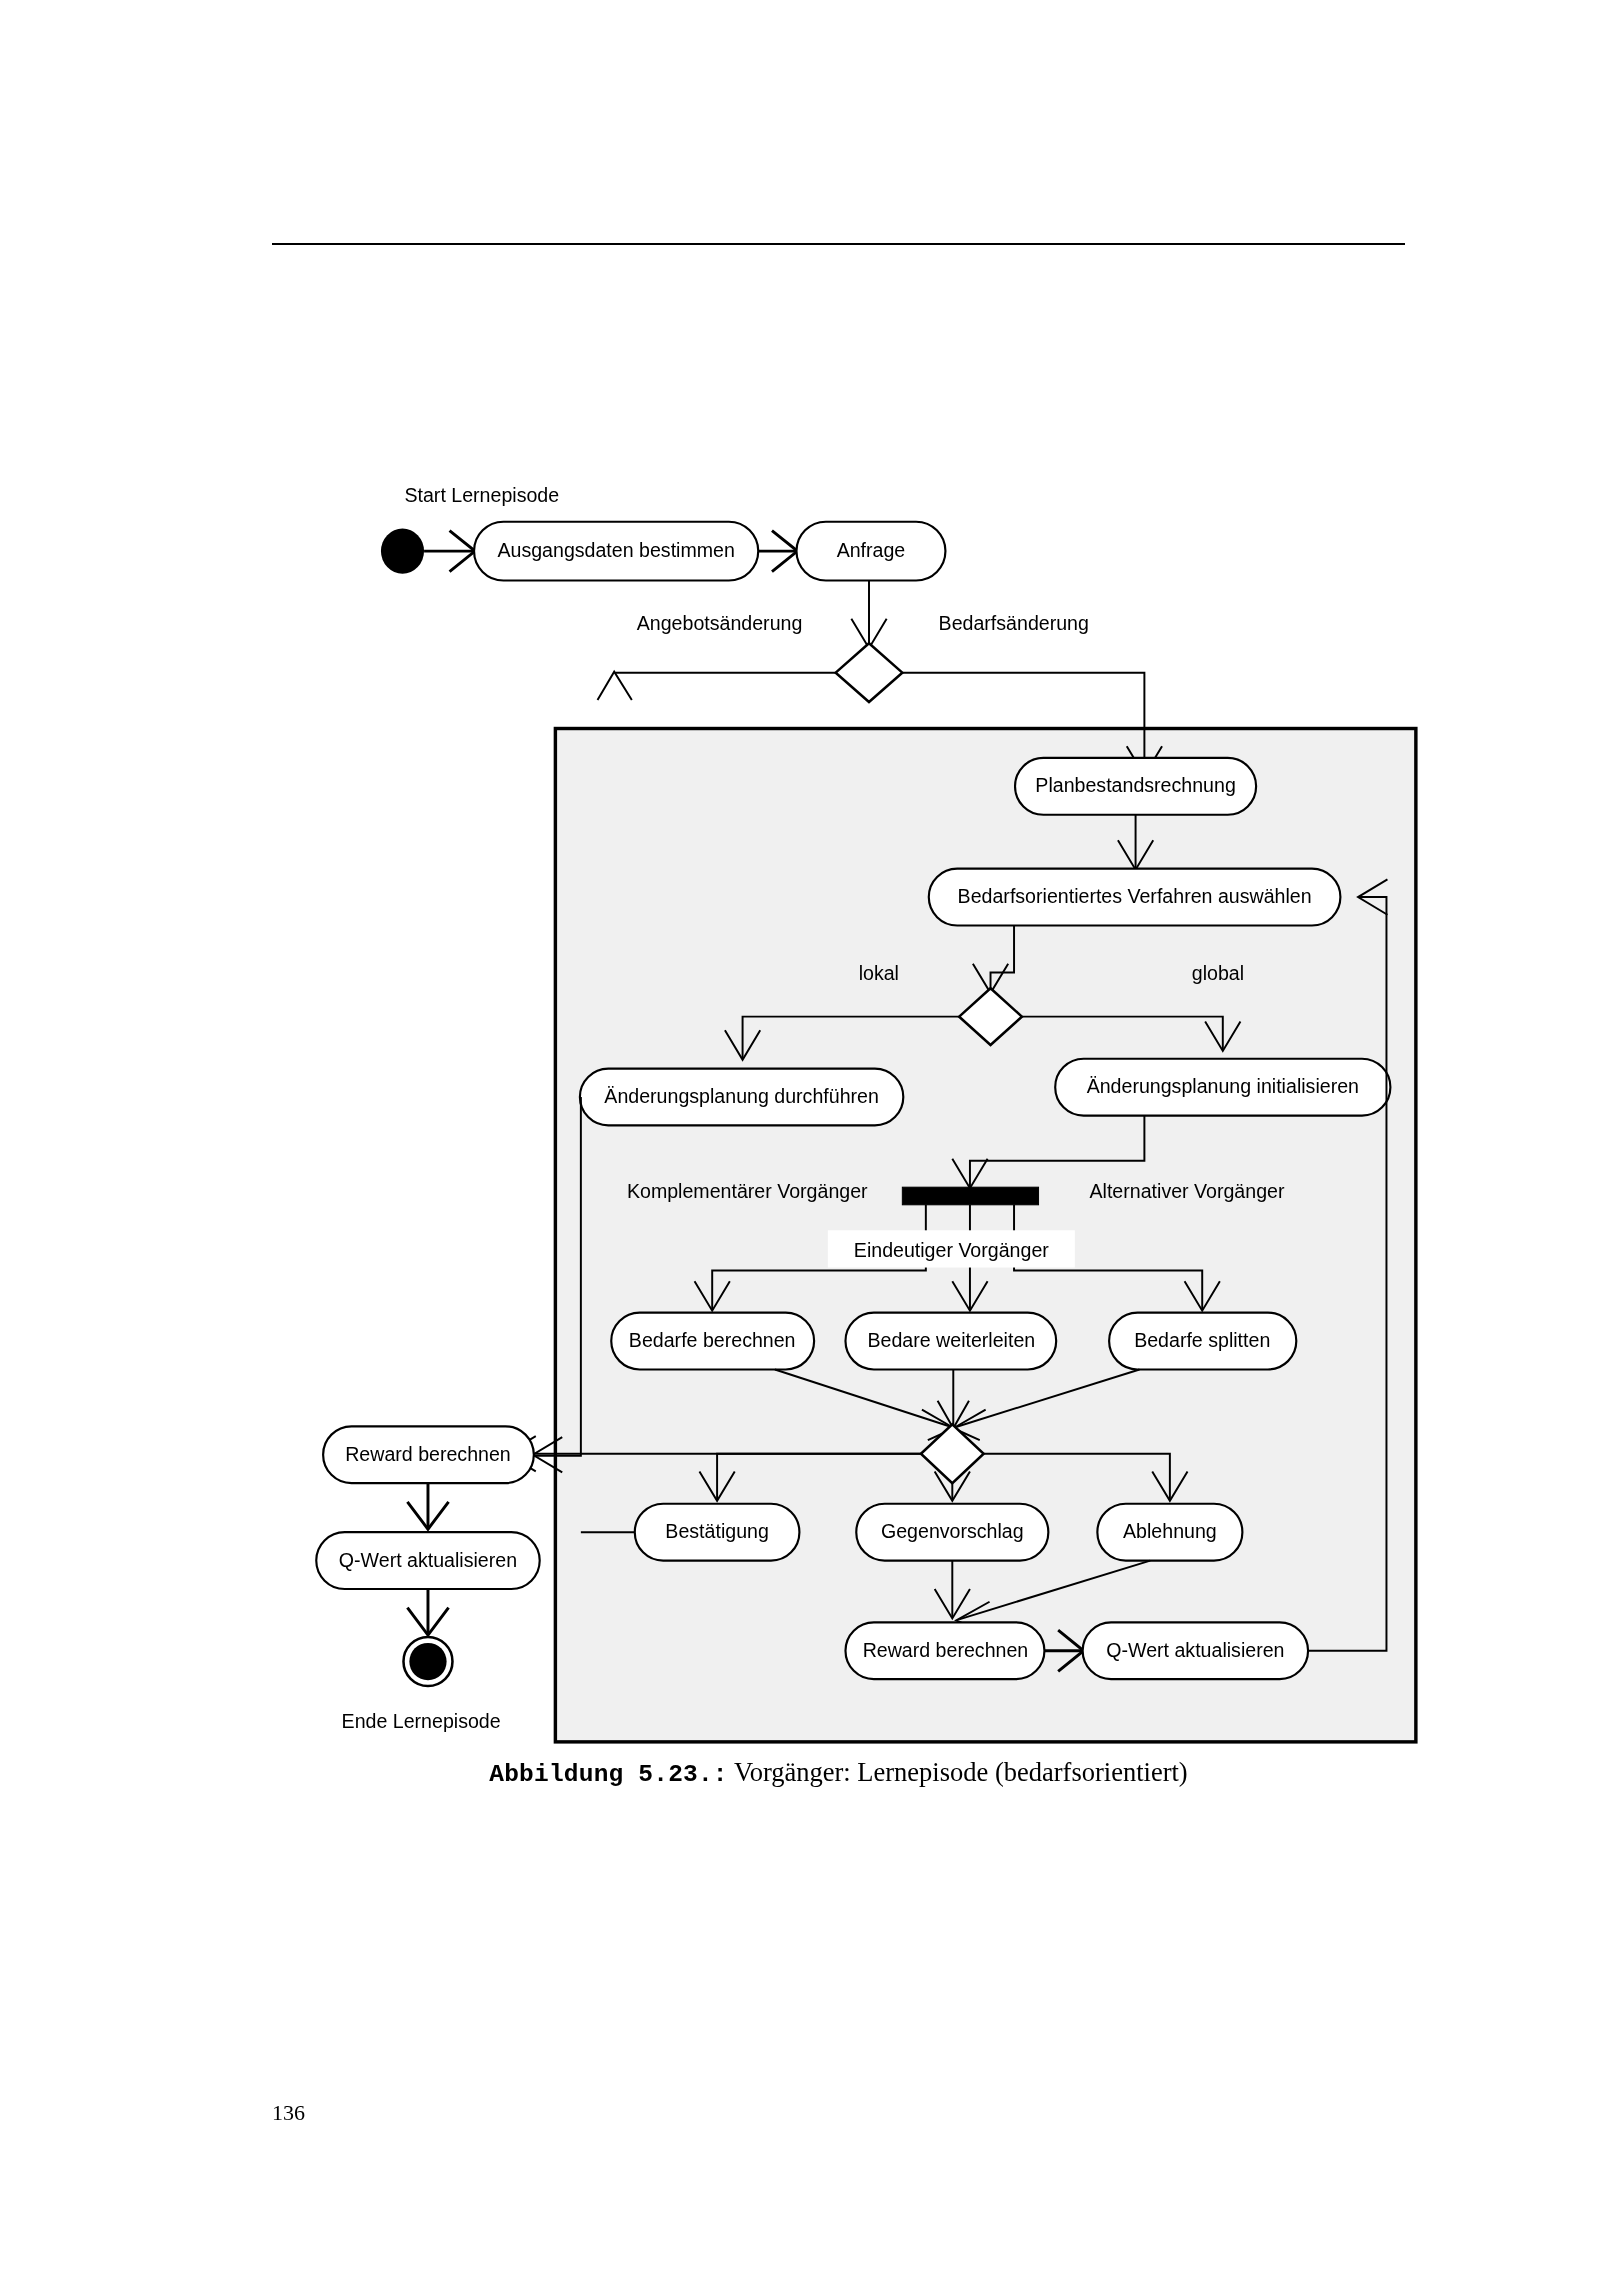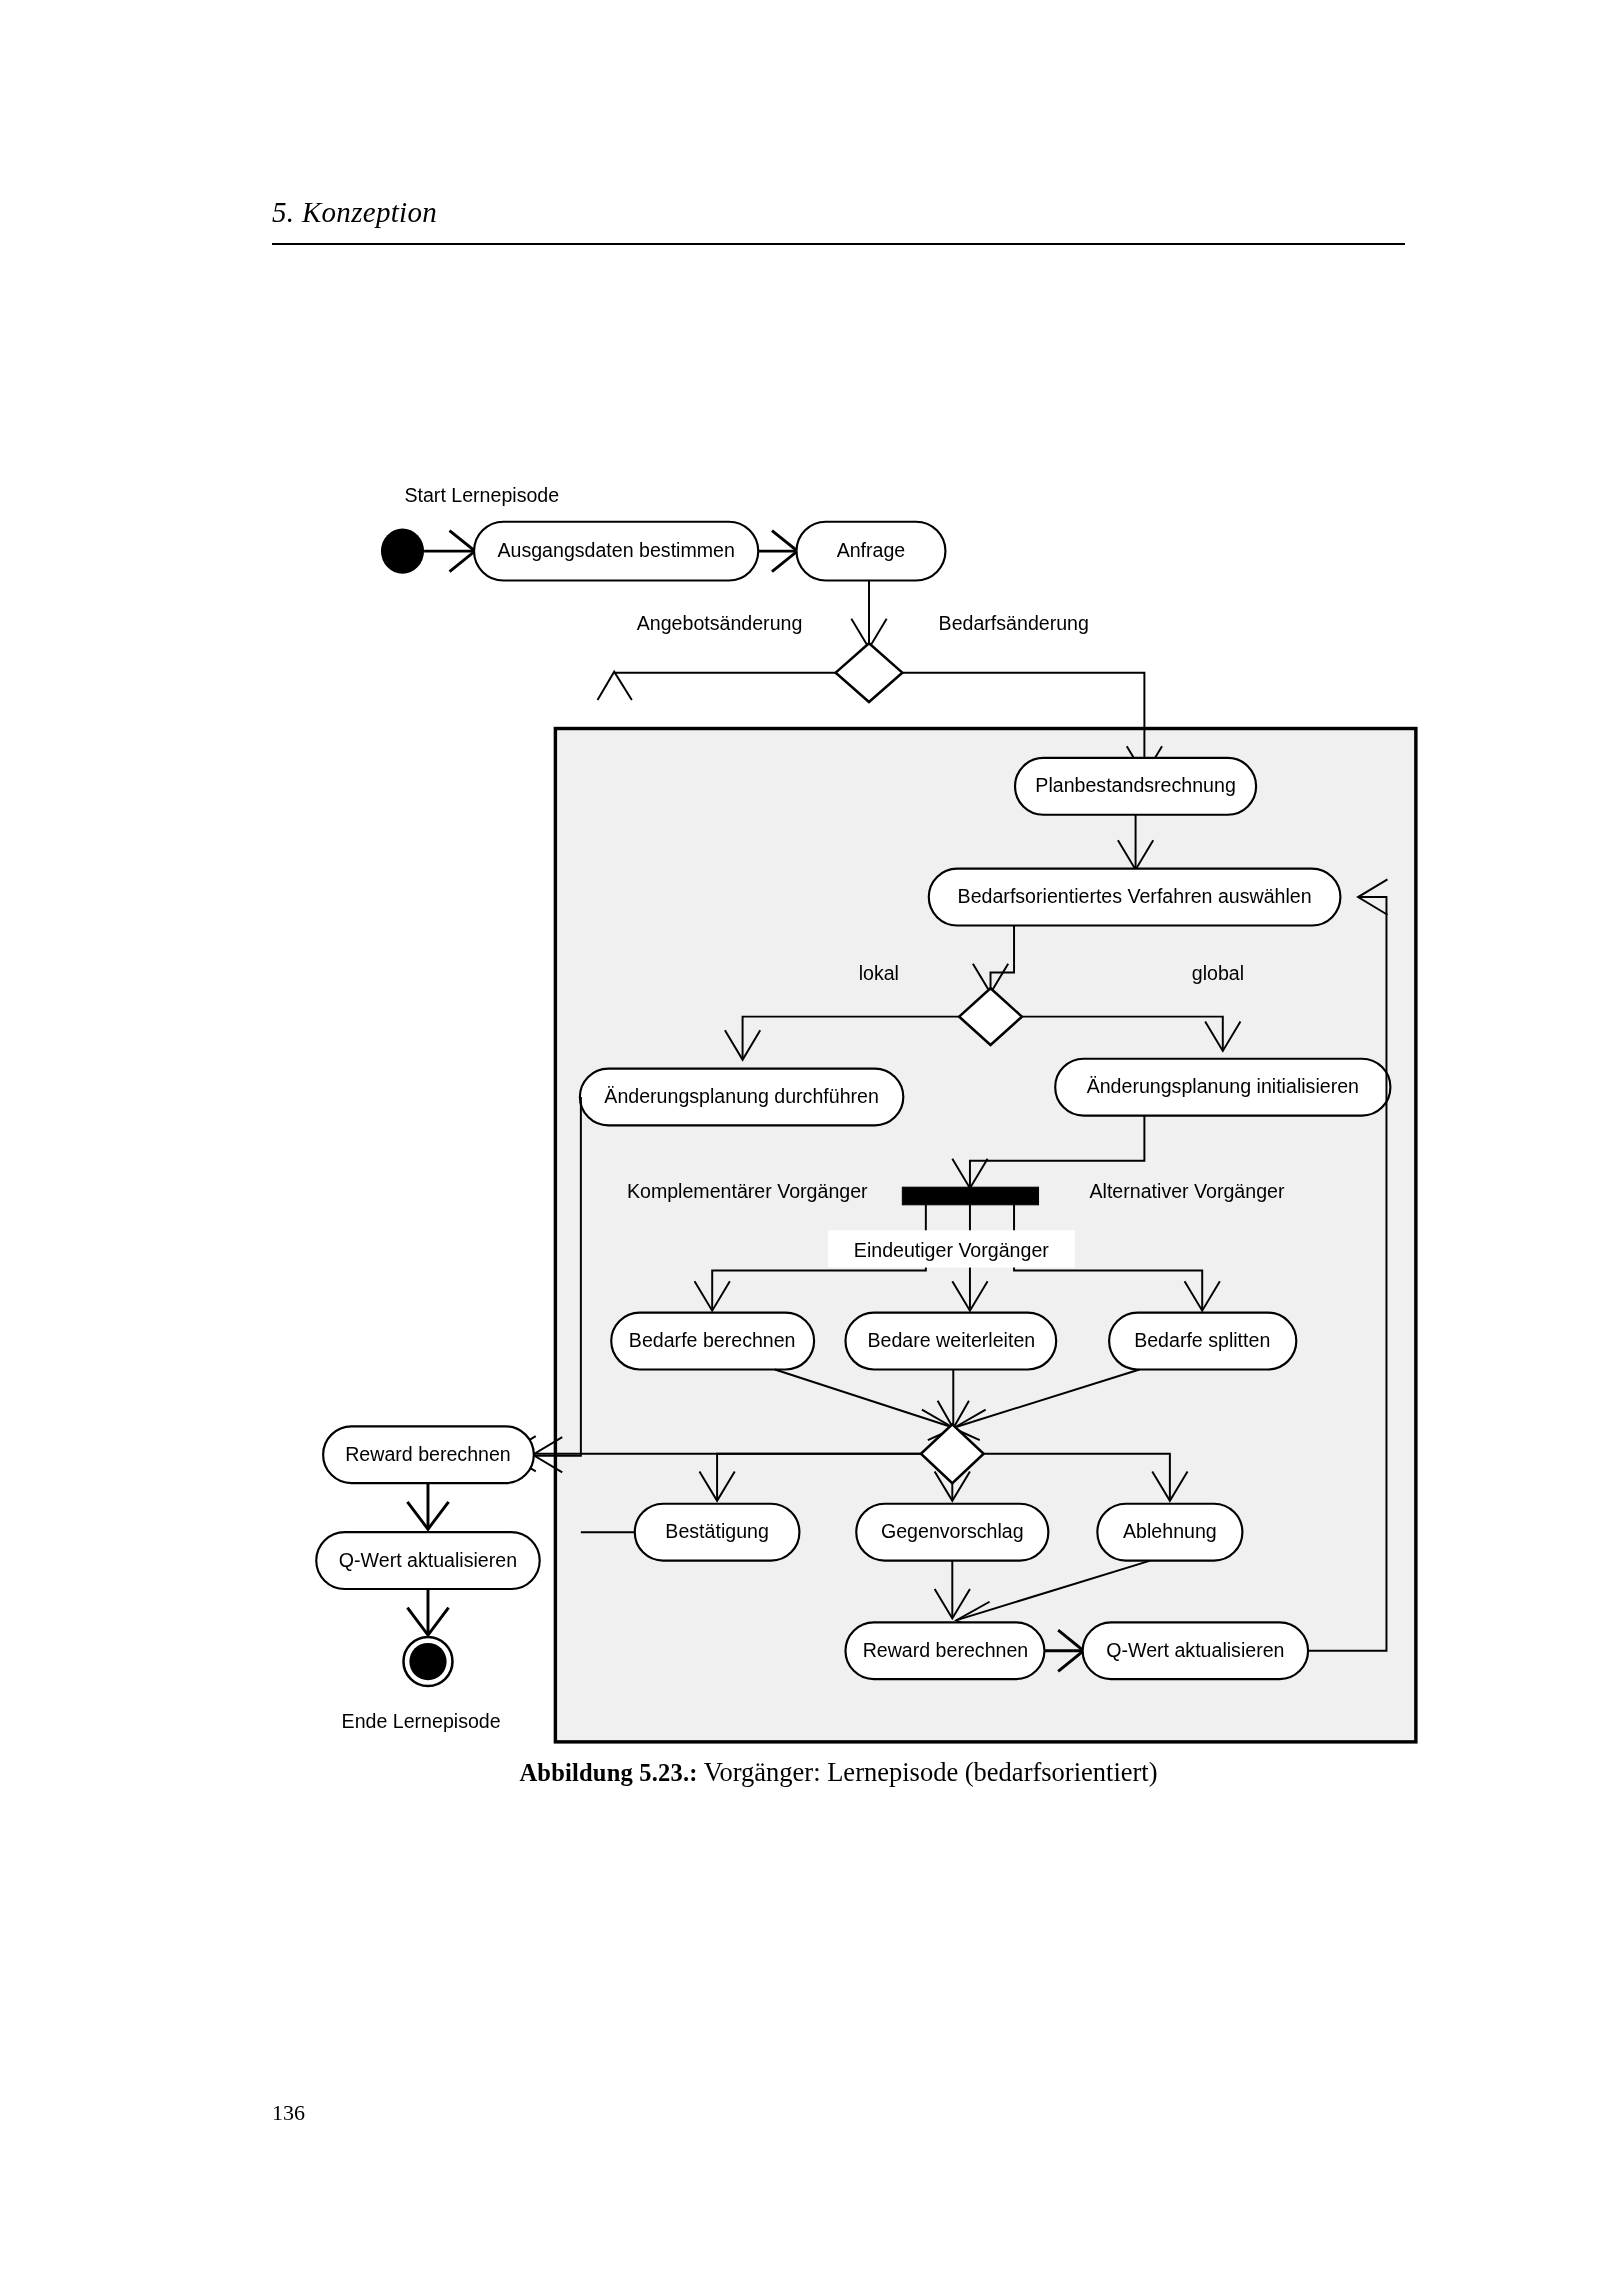--- a/index.html
+++ b/index.html
@@ -22,21 +22,21 @@
     position:absolute;left:272px;top:243px;width:1133px;height:2px;
     background:#000;
   }
 
   
   #figure-caption{
     position:absolute;left:272px;top:1757px;width:1133px;
     text-align:center;font-size:26.5px;white-space:nowrap;
   }
   #figure-caption .cap-label{
-    font-family:Liberation Serif, serif;
+    font-family:Liberation Mono, monospace;
     font-weight:bold;font-size:24.5px;letter-spacing:0.2px;
   }
   #figure-caption .cap-text{font-family:"Liberation Serif", serif;font-size:26.5px;}
 
   
   #page-number{
     position:absolute;left:272px;top:2100px;font-size:22px;
     font-family:Liberation Serif, serif;
   }
 
@@ -81,21 +81,20 @@
   .endpoint-label{
     font-family:"Liberation Sans", sans-serif;
     font-size:20px;fill:#000;text-anchor:middle;
   }
 </style>
 </head>
 <body>
 
 <div class="page">
 
-  <div id="chapter-head">5.  Konzeption</div>
   <div id="head-rule"></div>
 
   <div id="diagram">
     <svg width="1621" height="2293" viewBox="0 0 1654 2339" xmlns="http://www.w3.org/2000/svg">
 
       <rect class="region-rect" x="532" y="743" width="878" height="1034"></rect>
 
       <text class="endpoint-label" x="378" y="512" style="text-anchor:start">Start Lernepisode</text>
 
       <ellipse class="init-node" cx="376" cy="562" rx="22" ry="23"></ellipse>

